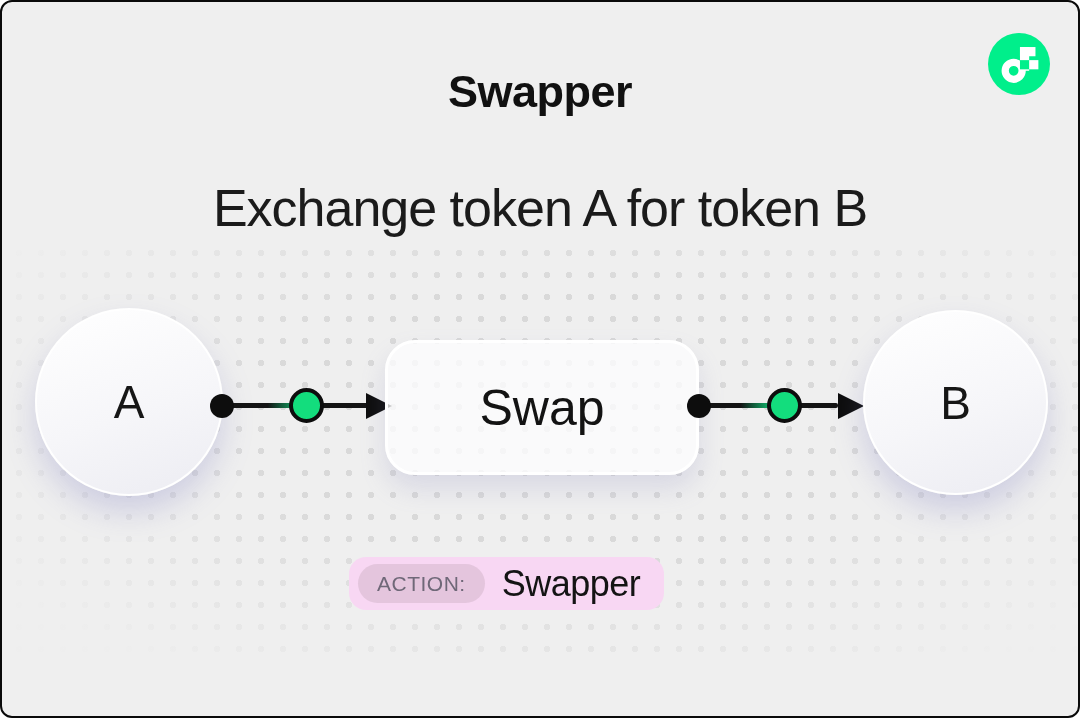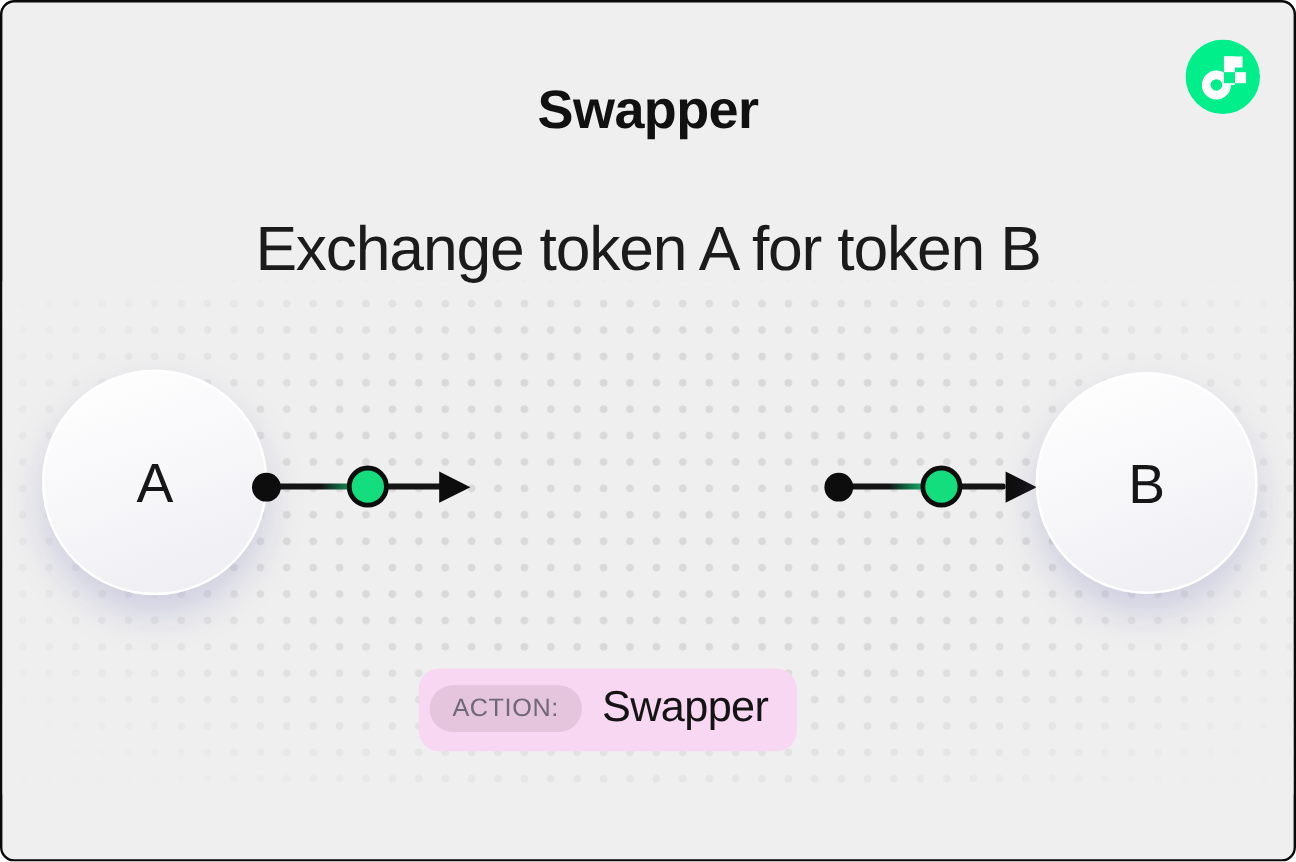--- a/index.html
+++ b/index.html
@@ -61,21 +61,21 @@
   .conn1 .green-port{left:79px;}
   .conn1 .arrow{left:156px;}
   .conn2{left:685px;top:386px;width:177px;}
   .conn2 .line{left:12px;width:139px;}
   .conn2 .green-port{left:80px;}
   .conn2 .arrow{left:151px;}
   
   .action-badge{
     position:absolute;left:347px;top:555px;height:53px;z-index:3;
     background:#f8d7f3;border-radius:17px;
-    display:inline-flex;align-items:flex-end;padding:0 24px 16px 9px;gap:17px;
+    display:inline-flex;align-items:center;padding:0 24px 0 9px;gap:17px;
   }
   .action-pill{
     height:39px;border-radius:999px;background:#e4c5dd;
     display:flex;align-items:center;padding:0 19px;
     font-size:21px;font-weight:500;letter-spacing:0.5px;color:#6f6878;
   }
   .action-value{font-size:36px;color:#141414;letter-spacing:-0.5px;}
 </style>
 </head>
 <body>
@@ -104,20 +104,23 @@
     <span>A</span>
   </div>
 
   <div class="conn conn1">
     <div class="line"></div>
     <div class="port-dot"></div>
     <div class="green-port"></div>
     <div class="arrow"></div>
   </div>
 
+  <div class="swap-node">
+    <span>Swap</span>
+  </div>
 
   <div class="conn conn2">
     <div class="line"></div>
     <div class="port-dot"></div>
     <div class="green-port"></div>
     <div class="arrow"></div>
   </div>
 
   <div class="token-node node-b">
     <span>B</span>

